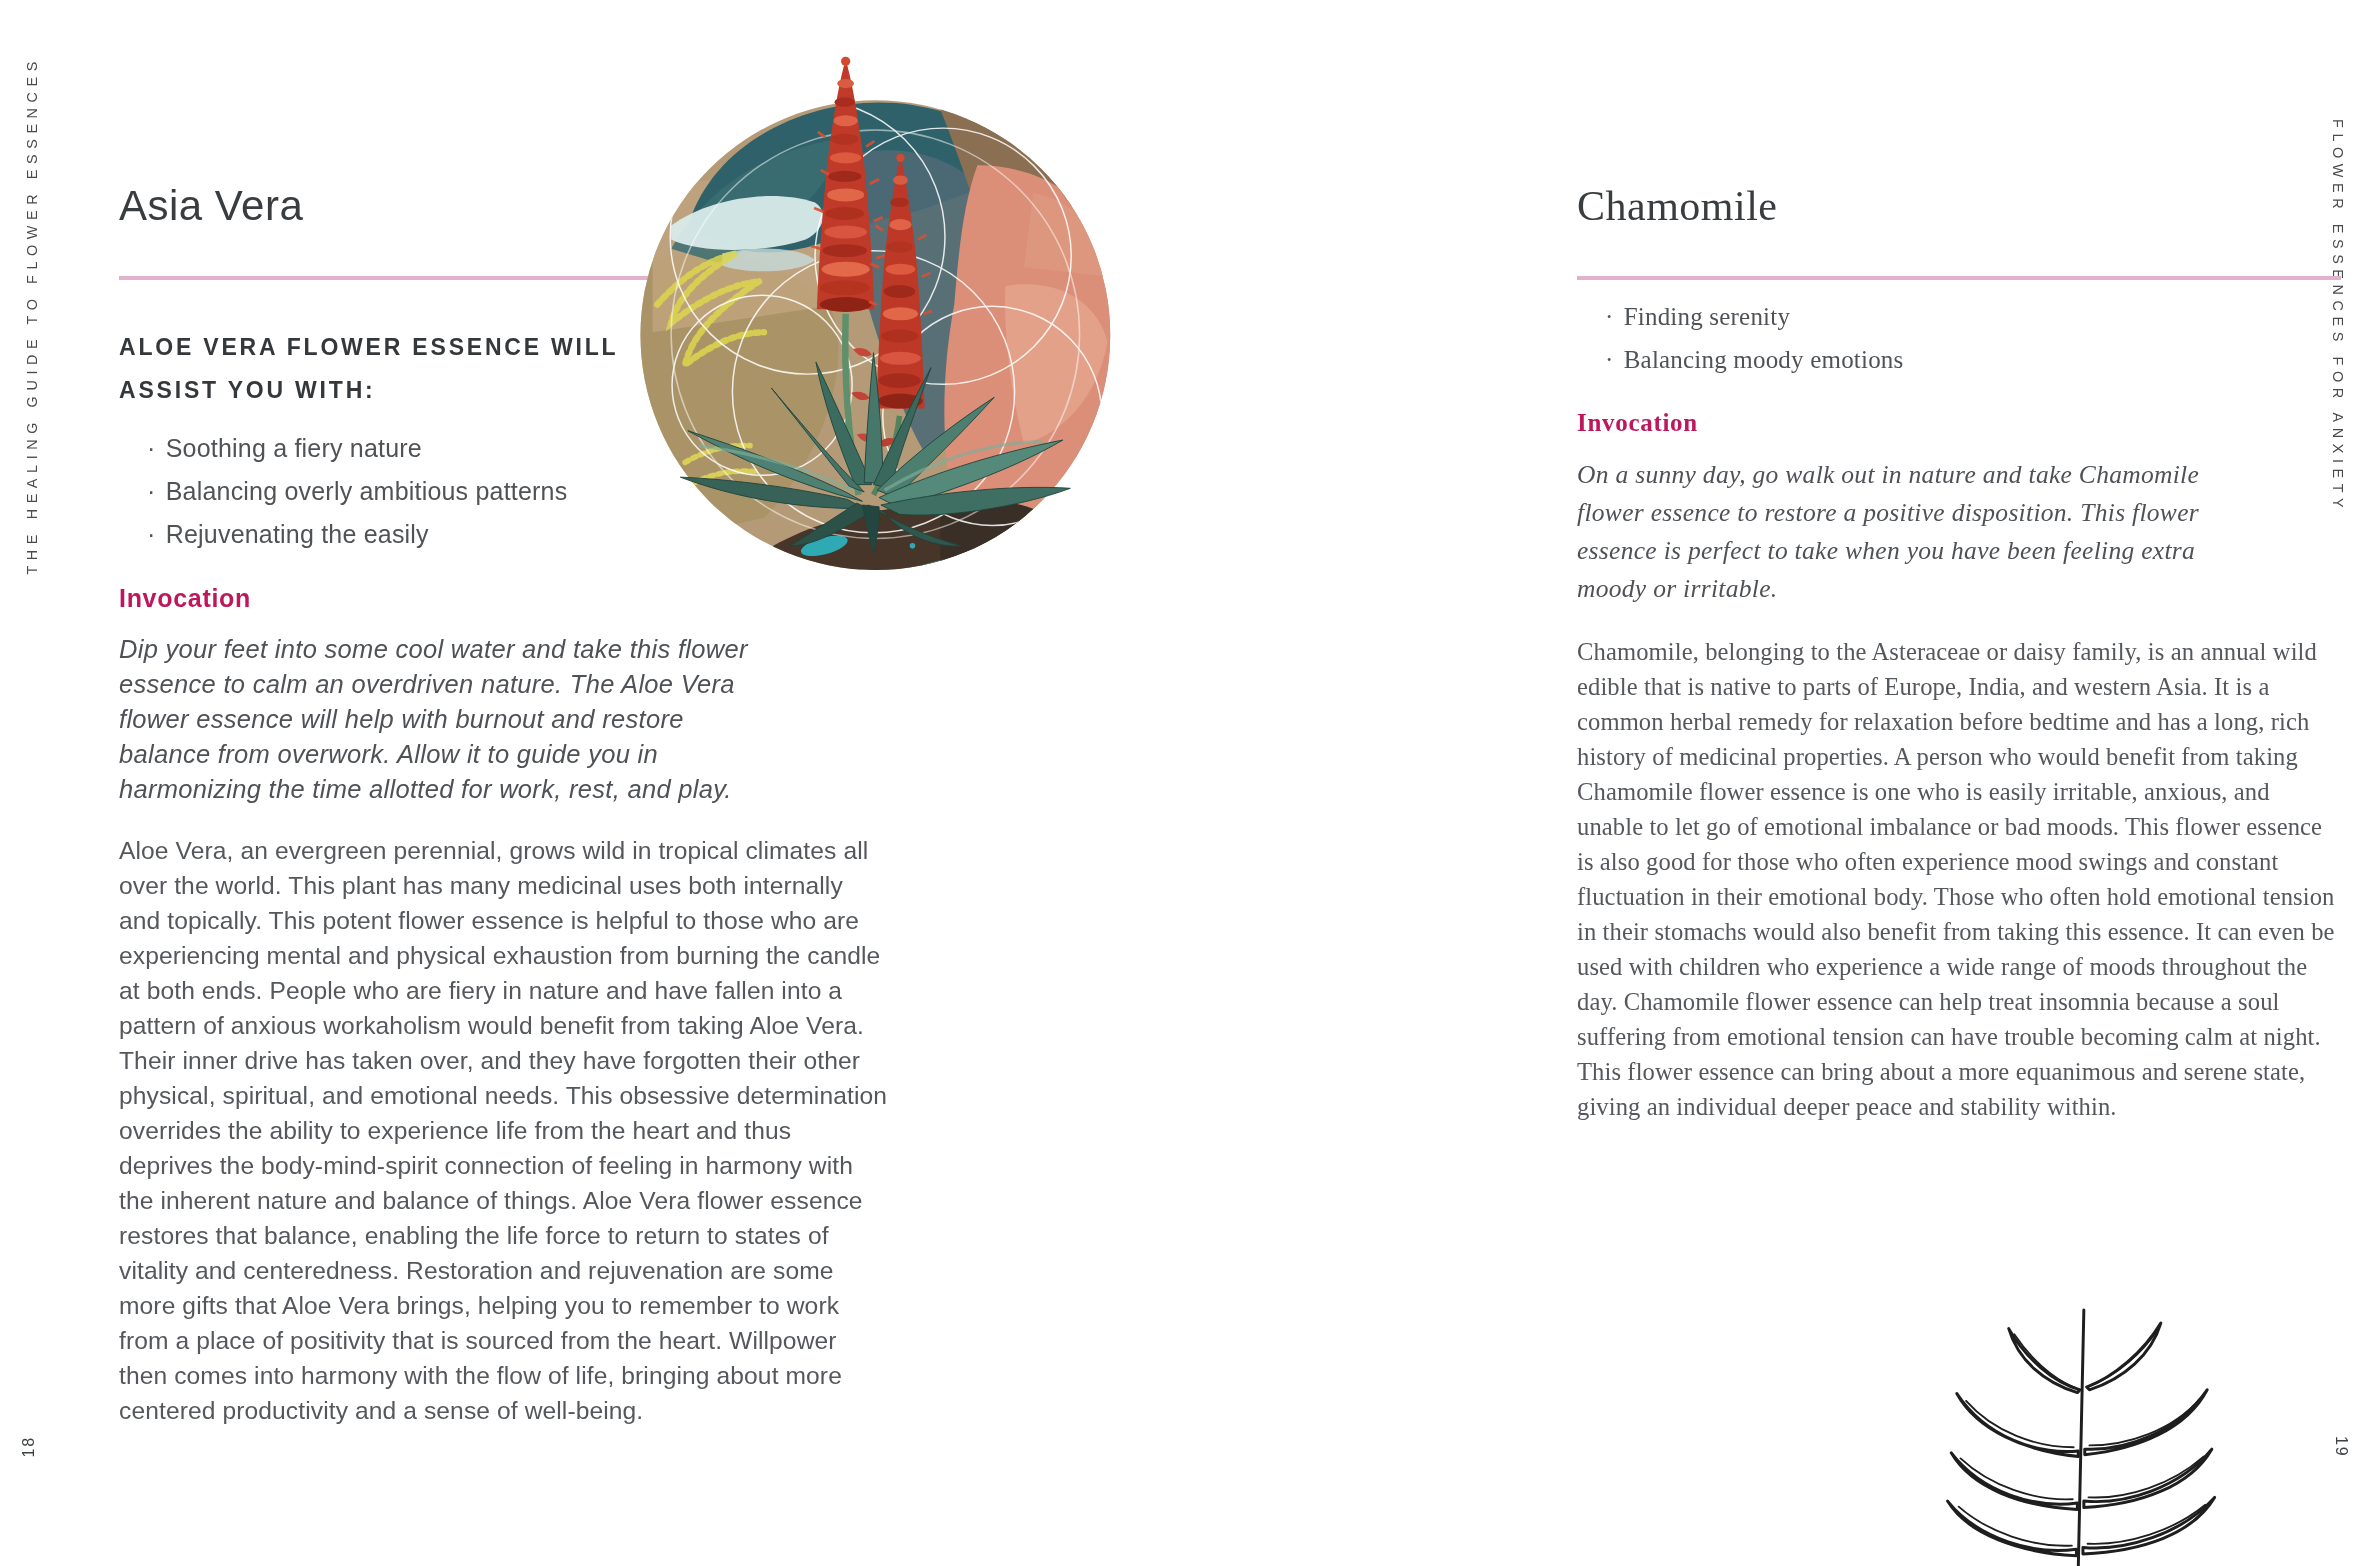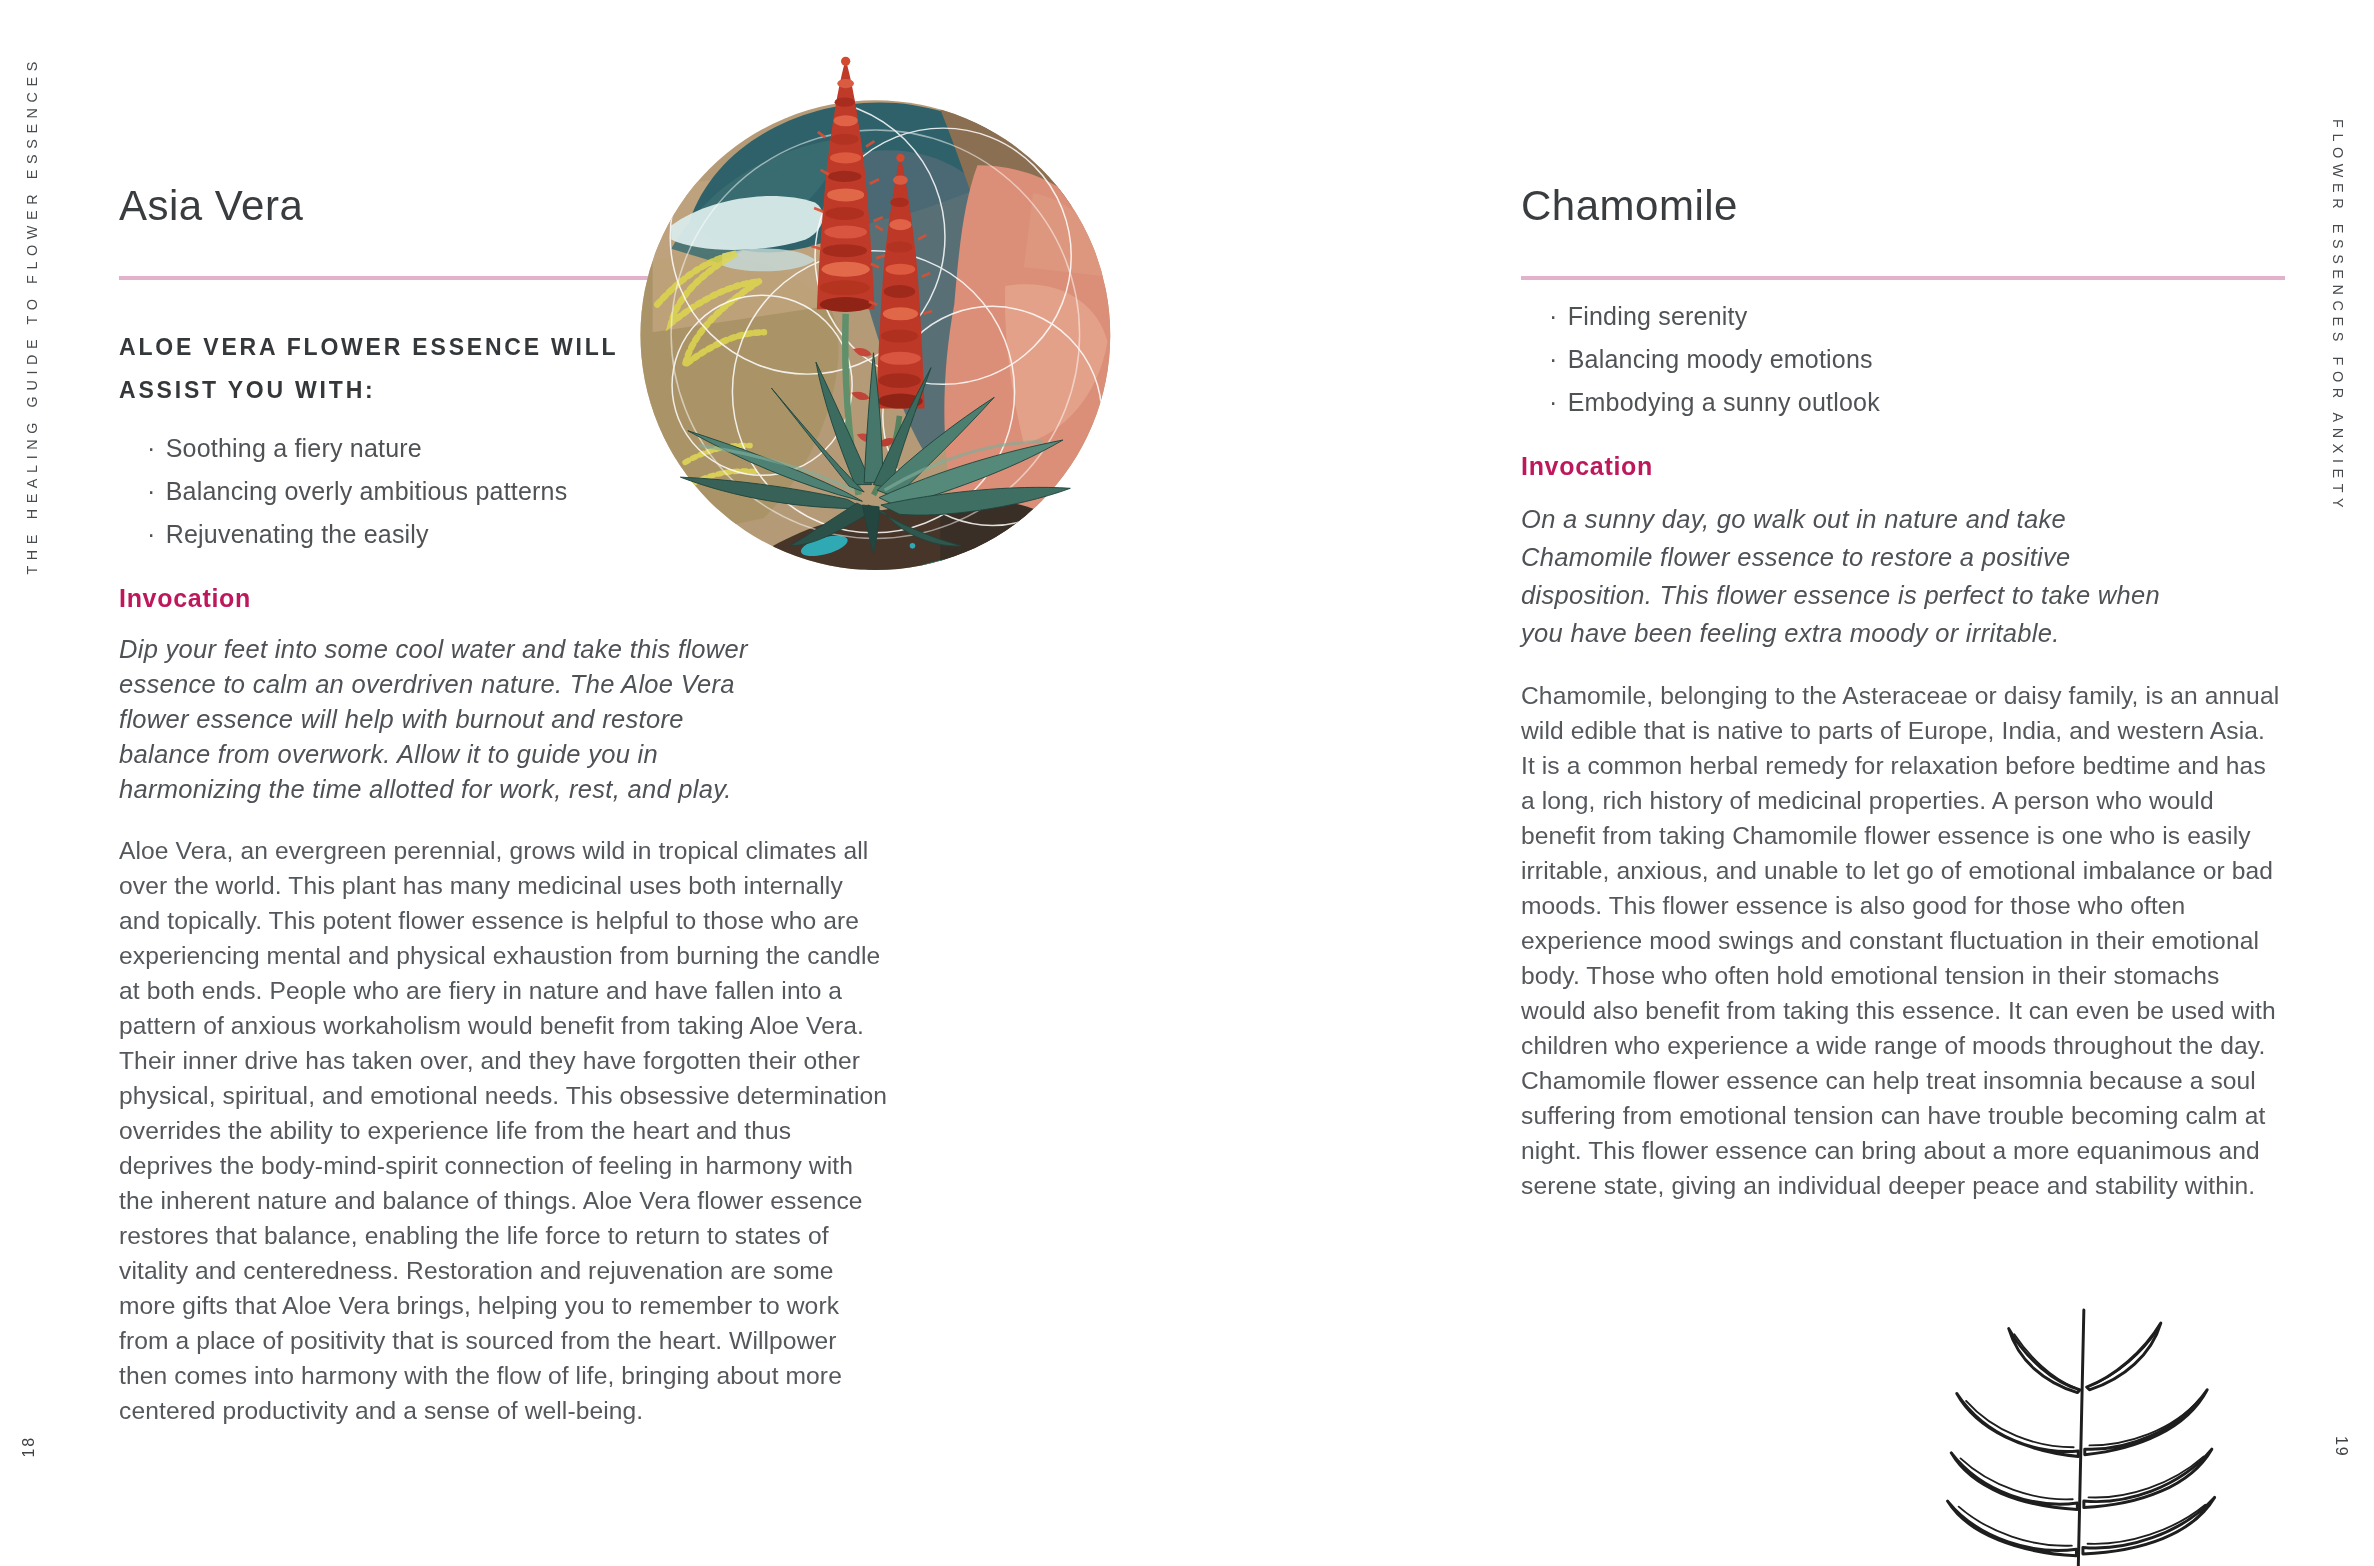--- a/index.html
+++ b/index.html
@@ -12,21 +12,21 @@
   .v-flip{transform:rotate(180deg);}
   #spine-left{left:24px;top:56px;}
   #spine-right{left:2330px;top:119px;}
   .folio{position:absolute;writing-mode:vertical-rl;font-size:16px;letter-spacing:1.9px;color:#3f4244;}
   #folio-left{left:20.4px;top:1436px;transform:rotate(180deg);}
   #folio-right{left:2332px;top:1436px;}
 
   
   .page-col{position:absolute;top:0;}
   #page-left{left:119px;width:770px;}
-  #page-right{left:1521px;width:764px;}
+  #page-right{left:1577px;width:764px;font-family:Liberation Serif, serif;}
 
   h1.title{margin:182px 0 0;font-size:42px;font-weight:400;color:#3a3d3f;letter-spacing:0.5px;line-height:1.15;}
   .rule{margin-top:46px;height:3.7px;width:100%;background:#e2b2cc;border:none;}
   .assist{margin-top:46px;font-size:23px;font-weight:700;letter-spacing:2.8px;color:#35383a;line-height:1.88;}
   #page-left .assist{max-width:538px;}
   #page-right .assist{white-space:nowrap;letter-spacing:2.4px;}
   ul.benefits{list-style:none;margin:15px 0 0;padding:0 0 0 28px;}
   ul.benefits li{font-size:25px;color:#505356;line-height:43px;letter-spacing:0.2px;}
   ul.benefits li::before{content:"·";margin-right:10.2px;color:#505356;}
   .inv-label{margin-top:28px;font-size:25px;font-weight:700;color:#be185d;letter-spacing:0.7px;}
@@ -163,21 +163,20 @@
       <path d="M270,500 C320,470 380,448 440,448 M236,500 C190,478 130,460 70,452" stroke="#7fae9a" stroke-width="3.5" fill="none" opacity=".65"></path>
     </g>
   </svg>
 
   <div class="page-col" id="page-right">
     <h1 class="title">Chamomile</h1>
     <div class="rule"></div>
     <ul class="benefits">
       <li>Finding serenity</li>
       <li>Balancing moody emotions</li>
-      <li>Embodying a sunny outlook</li>
     </ul>
     <div class="inv-label">Invocation</div>
     <p class="invocation">On a sunny day, go walk out in nature and take Chamomile flower essence to restore a positive disposition. This flower essence is perfect to take when you have been feeling extra moody or irritable.</p>
     <p class="body-text">Chamomile, belonging to the Asteraceae or daisy family, is an annual wild edible that is native to parts of Europe, India, and western Asia. It is a common herbal remedy for relaxation before bedtime and has a long, rich history of medicinal properties. A person who would benefit from taking Chamomile flower essence is one who is easily irritable, anxious, and unable to let go of emotional imbalance or bad moods. This flower essence is also good for those who often experience mood swings and constant fluctuation in their emotional body. Those who often hold emotional tension in their stomachs would also benefit from taking this essence. It can even be used with children who experience a wide range of moods throughout the day. Chamomile flower essence can help treat insomnia because a soul suffering from emotional tension can have trouble becoming calm at night. This flower essence can bring about a more equanimous and serene state, giving an individual deeper peace and stability within.</p>
   </div>
 
   <svg id="branch" viewBox="0 0 330 291" aria-hidden="true">
     <g fill="none" stroke="#1e1e1e" stroke-width="3.2" stroke-linecap="round" stroke-linejoin="round">
       <path d="M167,14 L161,291"></path>
 

